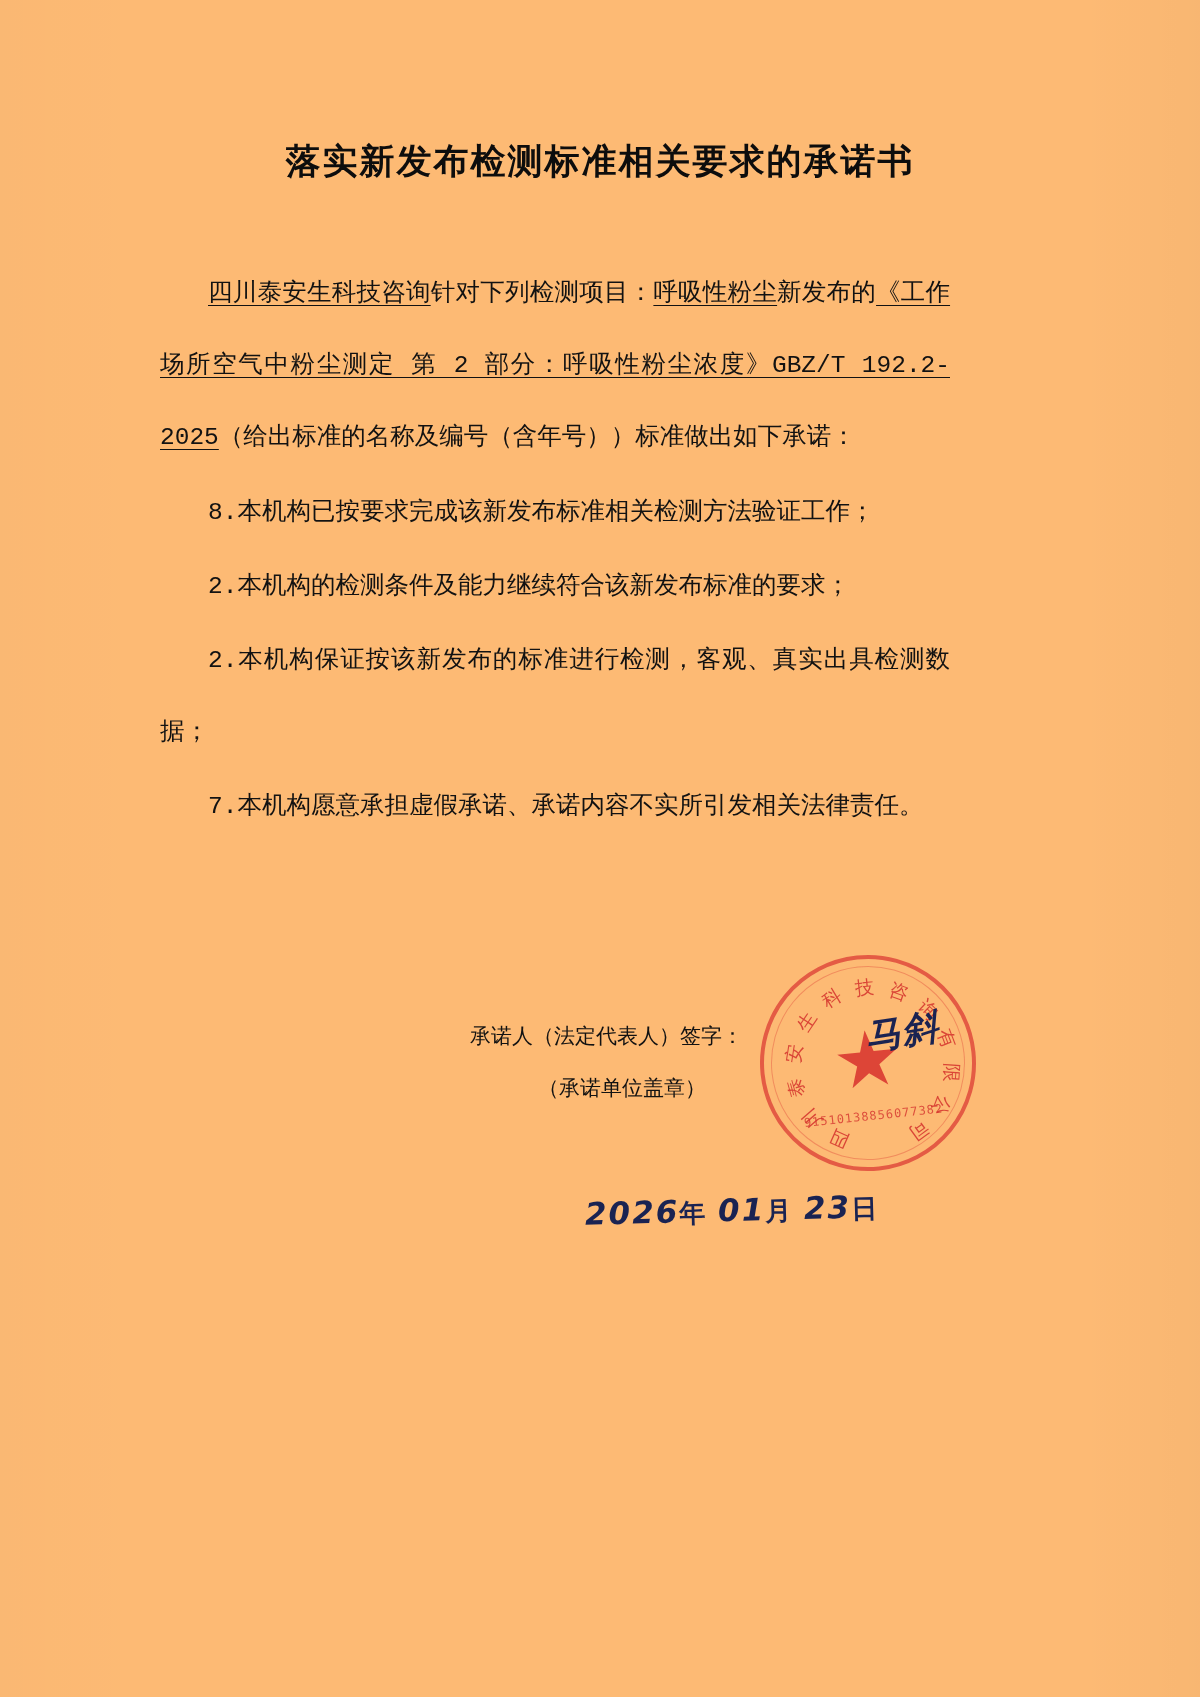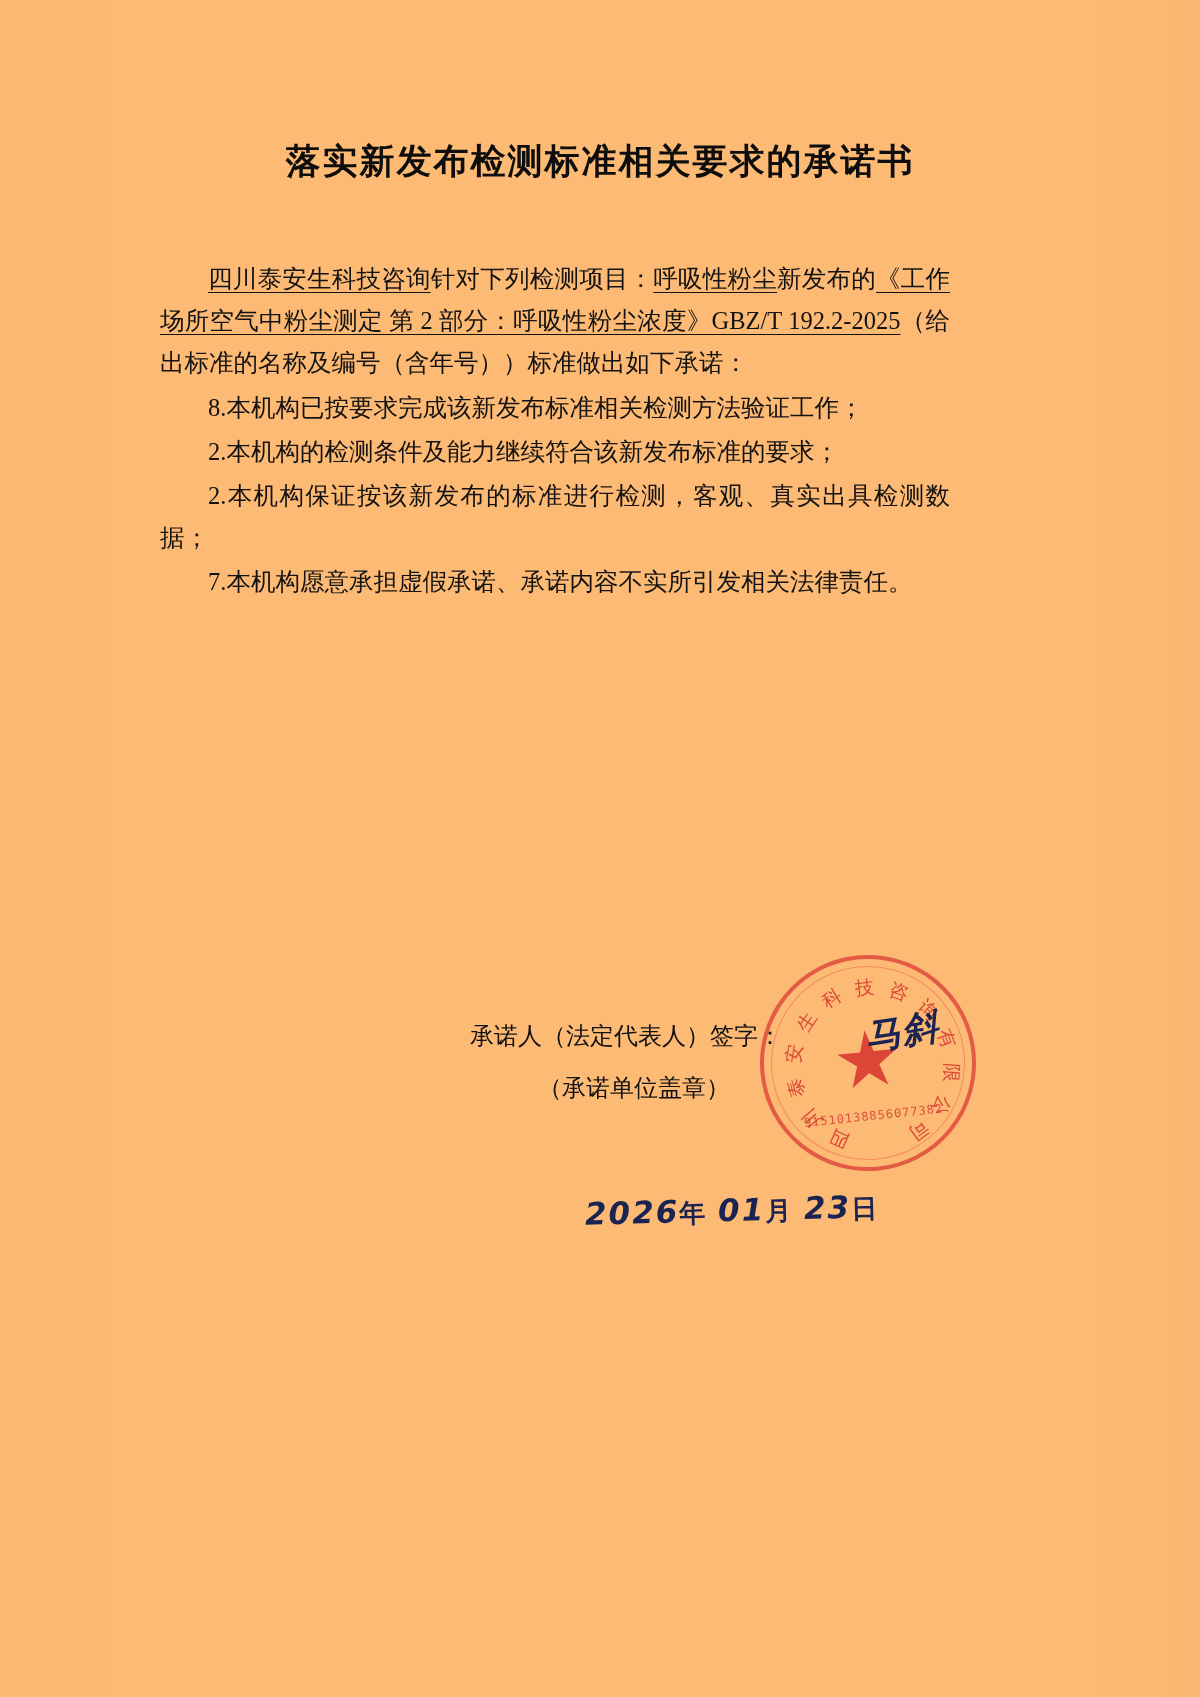--- a/index.html
+++ b/index.html
@@ -43,22 +43,23 @@
     font-size: 35px;
     letter-spacing: 2px;
     color: #0d0d0d;
   }
   .body-block {
     position: absolute;
     left: 160px;
     top: 258px;
     width: 790px;
     font-size: 24.5px;
-    line-height: 42px;
+    line-height: 72px;
     color: #121212;
+    font-family: Liberation Mono, monospace;
   }
   .para {
     margin: 0 0 3px 0;
     text-align: justify;
     text-justify: inter-ideograph;
   }
   .indent {
     text-indent: 48px;
   }
   .ul {
@@ -68,21 +69,21 @@
   }
   .numlist .para {
     margin-bottom: 2px;
   }
   
   .sign-area {
     position: absolute;
     left: 470px;
     top: 1010px;
     width: 560px;
-    font-size: 24px;
+    font-size: 21px;
     line-height: 52px;
     color: #121212;
   }
   .sign-line {
     position: relative;
     white-space: nowrap;
   }
   .sign-seal-line {
     margin-left: 68px;
   }

